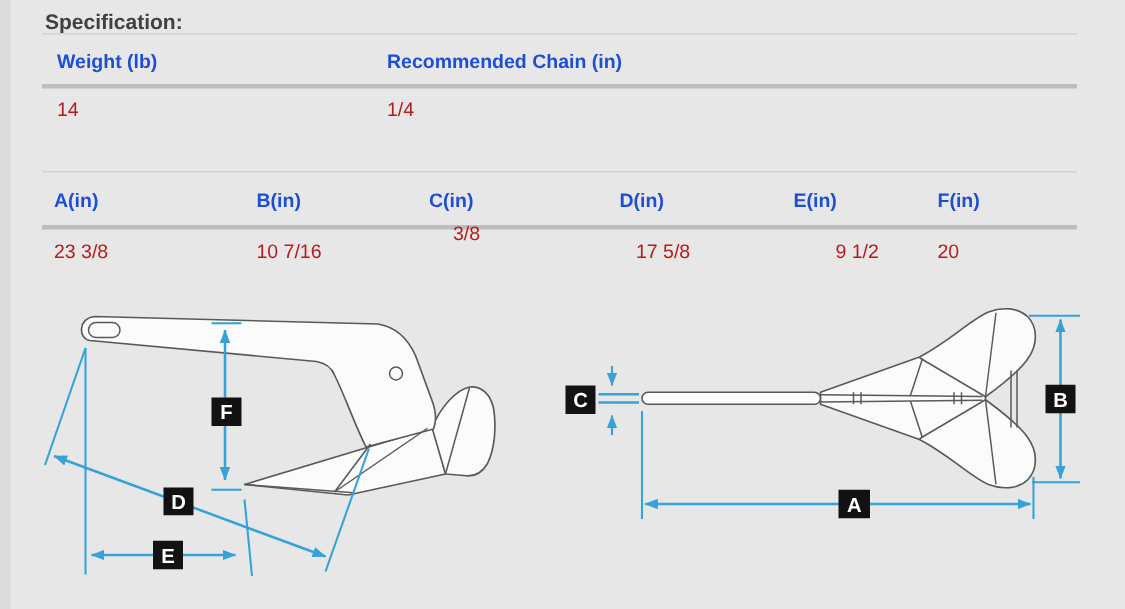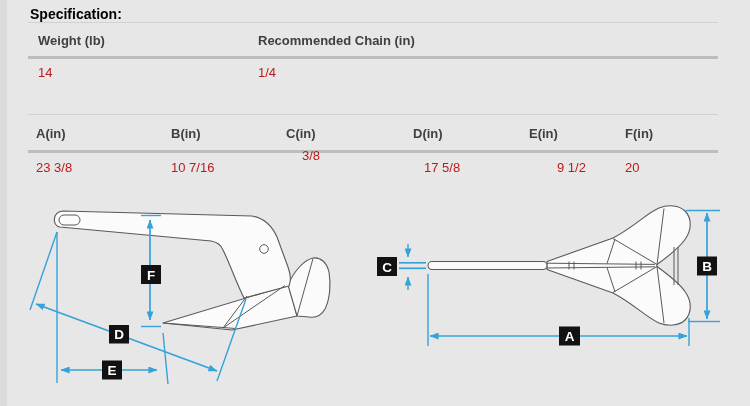--- a/index.html
+++ b/index.html
@@ -4,27 +4,27 @@
 <style>
   html,body{margin:0;padding:0;background:#e7e6e6;}
   .screen{
     position:relative;width:750px;height:406px;overflow:hidden;
     background:#e8e7e7;
     font-family:"Liberation Sans","DejaVu Sans",sans-serif;
     color:#454545;
   }
   .left-edge{position:absolute;left:0;top:0;width:7px;height:406px;background:#dcdbdb;}
   .section-title{
-    position:absolute;left:30px;top:6px;font-size:14px;font-weight:bold;color:#000000;
+    position:absolute;left:30px;top:6px;font-size:14px;font-weight:bold;color:#404040;
     white-space:nowrap;
   }
   .hr{position:absolute;left:28px;width:690px;background:#d2d1d1;height:1px;}
   .hr.thick{height:3px;background:#bebdbd;}
   .cell{position:absolute;font-size:13px;color:#b91c1c;white-space:nowrap;}
-  .cell.hdr{font-weight:bold;color:#404040;}
+  .cell.hdr{font-weight:bold;color:#1d4ed8;}
   svg.diagram-layer{position:absolute;left:0;top:0;}
   .ol{stroke:#58595b;stroke-width:1.1;fill:#fbfbfb;stroke-linejoin:round;}
   .fold{stroke:#58595b;stroke-width:1;fill:none;stroke-linejoin:round;}
   .dim{stroke:#35a2d9;stroke-width:1.7;fill:none;}
   .ext{stroke:#35a2d9;stroke-width:1.4;fill:none;}
   .lblbox{fill:#121212;}
   .lbltxt{fill:#ffffff;font-weight:bold;font-size:13.5px;text-anchor:middle;
           font-family:"Liberation Sans","DejaVu Sans",sans-serif;}
 </style>
 </head>

